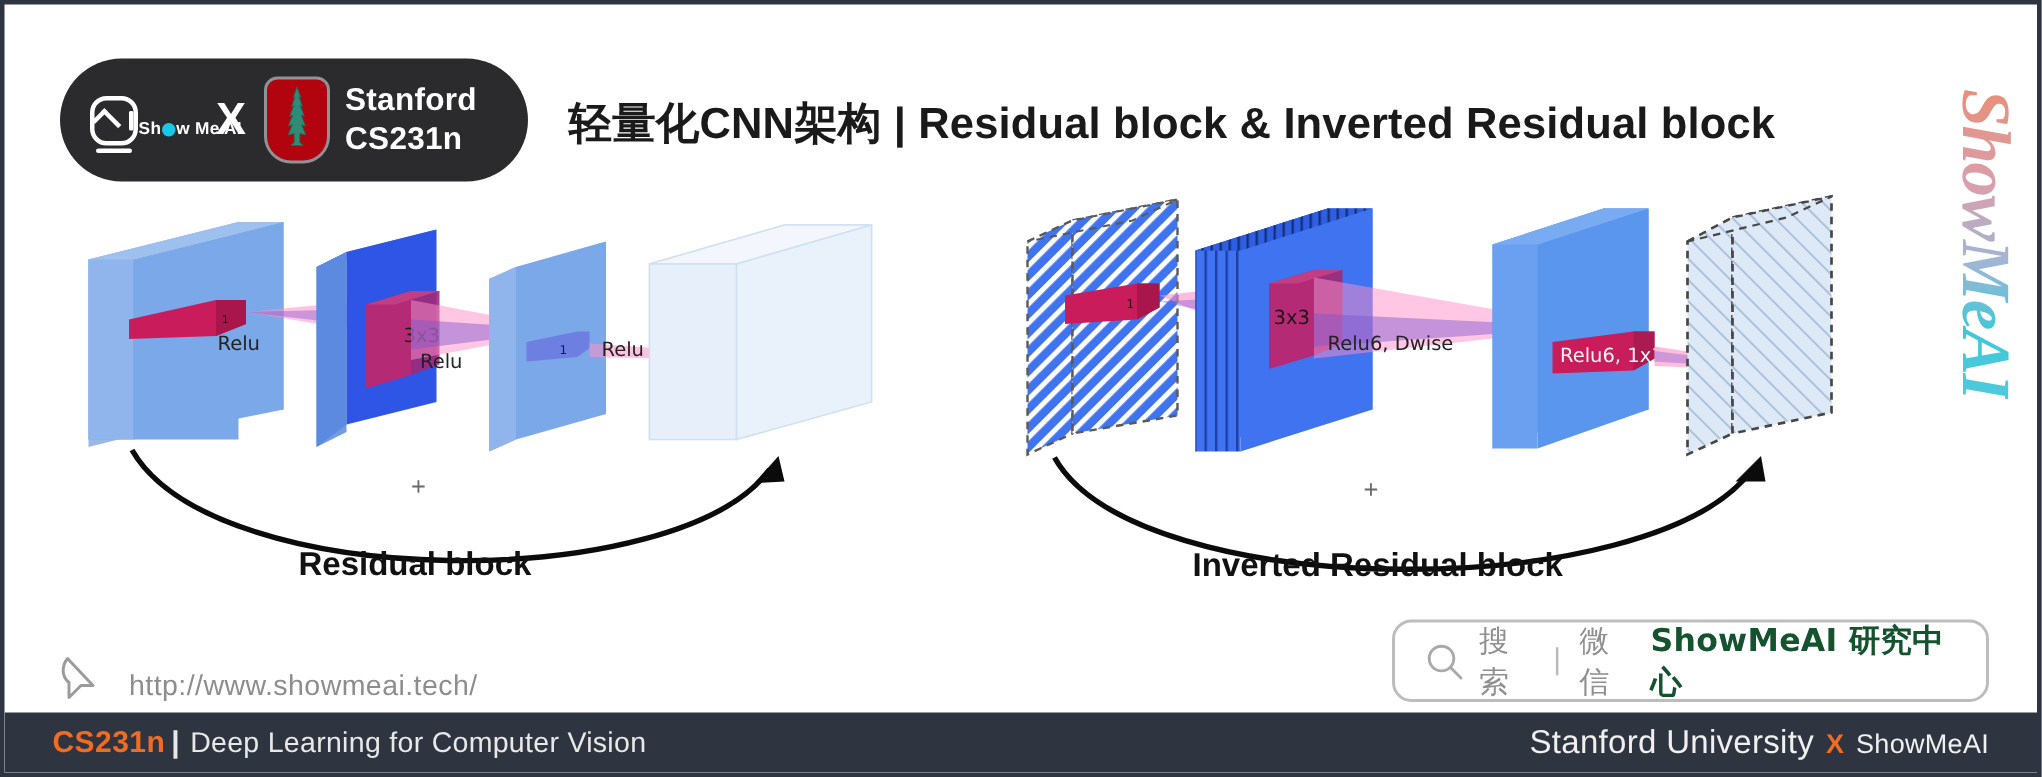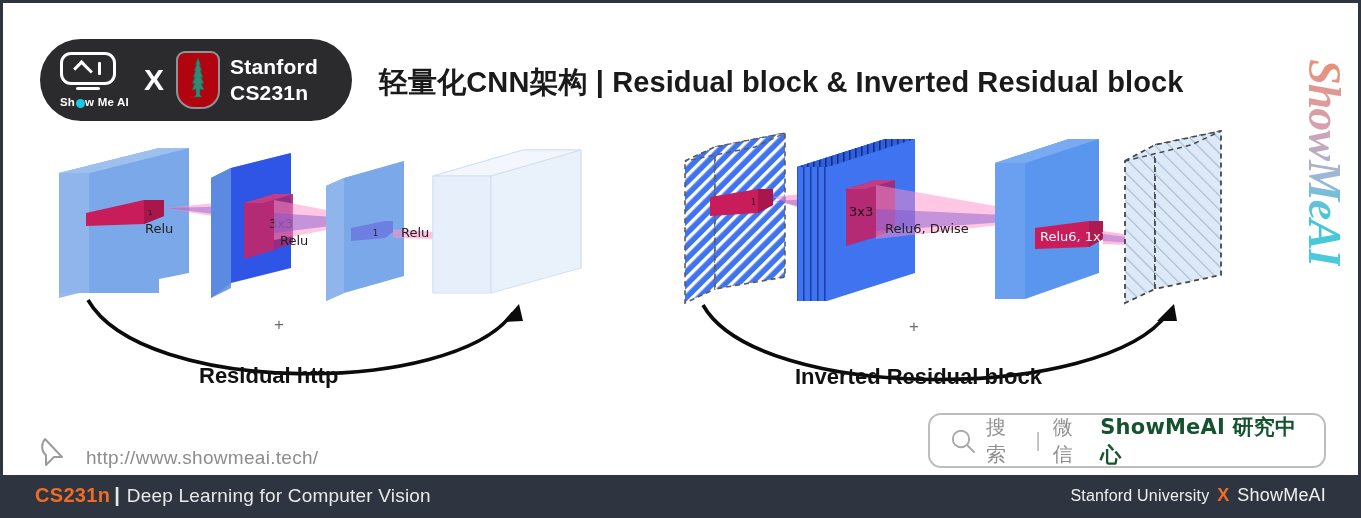--- a/index.html
+++ b/index.html
@@ -19,21 +19,21 @@
   
   .badge{
     position:absolute;left:37px;top:36px;
     width:312px;height:82px;
     background:#2b2b2d;
     border-radius:41px;
     display:flex;align-items:center;
     box-sizing:border-box;
     padding-left:20px;
   }
-  .smai-logo{width:74px;display:flex;flex-direction:column;}
+  .smai-logo{width:74px;display:flex;flex-direction:row;}
   .smai-monitor{
     width:56px;height:33px;
     border:3px solid #ffffff;border-radius:11px;
     display:flex;align-items:center;justify-content:center;gap:7px;
     box-sizing:border-box;position:relative;
   }
   .smai-monitor:after{
     content:"";position:absolute;left:50%;transform:translateX(-50%);
     bottom:-8px;width:24px;height:3px;background:#fff;border-radius:2px;
   }
@@ -148,21 +148,21 @@
     justify-content:space-between;padding:0 32px;box-sizing:border-box;
   }
   .f-left{display:flex;align-items:baseline;gap:2px;}
   .f-cs{
     color:#ef6c23;font-size:20px;font-weight:bold;letter-spacing:.3px;
     font-family:"Liberation Sans",sans-serif;
   }
   .f-pipe{color:#e8e8e8;font-size:20px;font-weight:bold;margin:0 5px 0 2px;}
   .f-sub{color:#e8e8e8;font-size:19px;letter-spacing:.2px;}
   .f-right{display:flex;align-items:baseline;gap:8px;}
-  .f-r1{color:#f0f0f0;font-size:16px;letter-spacing:.2px;}
+  .f-r1{color:#f0f0f0;font-size:22px;letter-spacing:.2px;}
   .f-x{color:#ef6c23;font-size:18px;font-weight:bold;}
   .f-r2{color:#f0f0f0;font-size:18px;letter-spacing:.2px;}
 </style>
 </head>
 <body>
 
 <div id="slide">
 
   <div class="badge">
     <div class="smai-logo">
@@ -265,21 +265,21 @@
       <polygon points="400,48 490,22 548,22 458,48" fill="#f3f7fd" stroke="#cfe0f2" stroke-width="1"></polygon>
       <rect x="400" y="48" width="58" height="117" fill="#e7f0fa" stroke="#cfe0f2" stroke-width="1"></rect>
       <polygon points="458,48 548,22 548,140 458,165" fill="#e9f1fb" stroke="#cfe0f2" stroke-width="1"></polygon>
     </g>
 
     <path d="M55 172 C 110 268, 420 268, 480 185" fill="none" stroke="#0b0b0b" stroke-width="3.6"></path>
     <polygon points="486,176 470,194 490,193" fill="#0b0b0b"></polygon>
   </svg>
 
   <div class="plus" style="left:271px;top:312px;">+</div>
-  <div class="caption" style="left:196px;top:360px;">Residual http</div>
+  <div class="caption" style="left:196px;top:360px;">Residual block</div>
 
   <svg class="diagram" style="left:660px;top:118px;" width="580" height="285" viewBox="0 0 580 285">
     <defs>
       <pattern id="hatchA" patternUnits="userSpaceOnUse" width="9" height="9" patternTransform="rotate(45)">
         <rect width="9" height="9" fill="#3f73f0"></rect>
         <rect width="3.4" height="9" fill="#ffffff"></rect>
       </pattern>
       <pattern id="hatchB" patternUnits="userSpaceOnUse" width="10" height="10" patternTransform="rotate(-45)">
         <rect width="10" height="10" fill="#dde9f7"></rect>
         <rect width="1.2" height="10" fill="#a8bed6"></rect>

